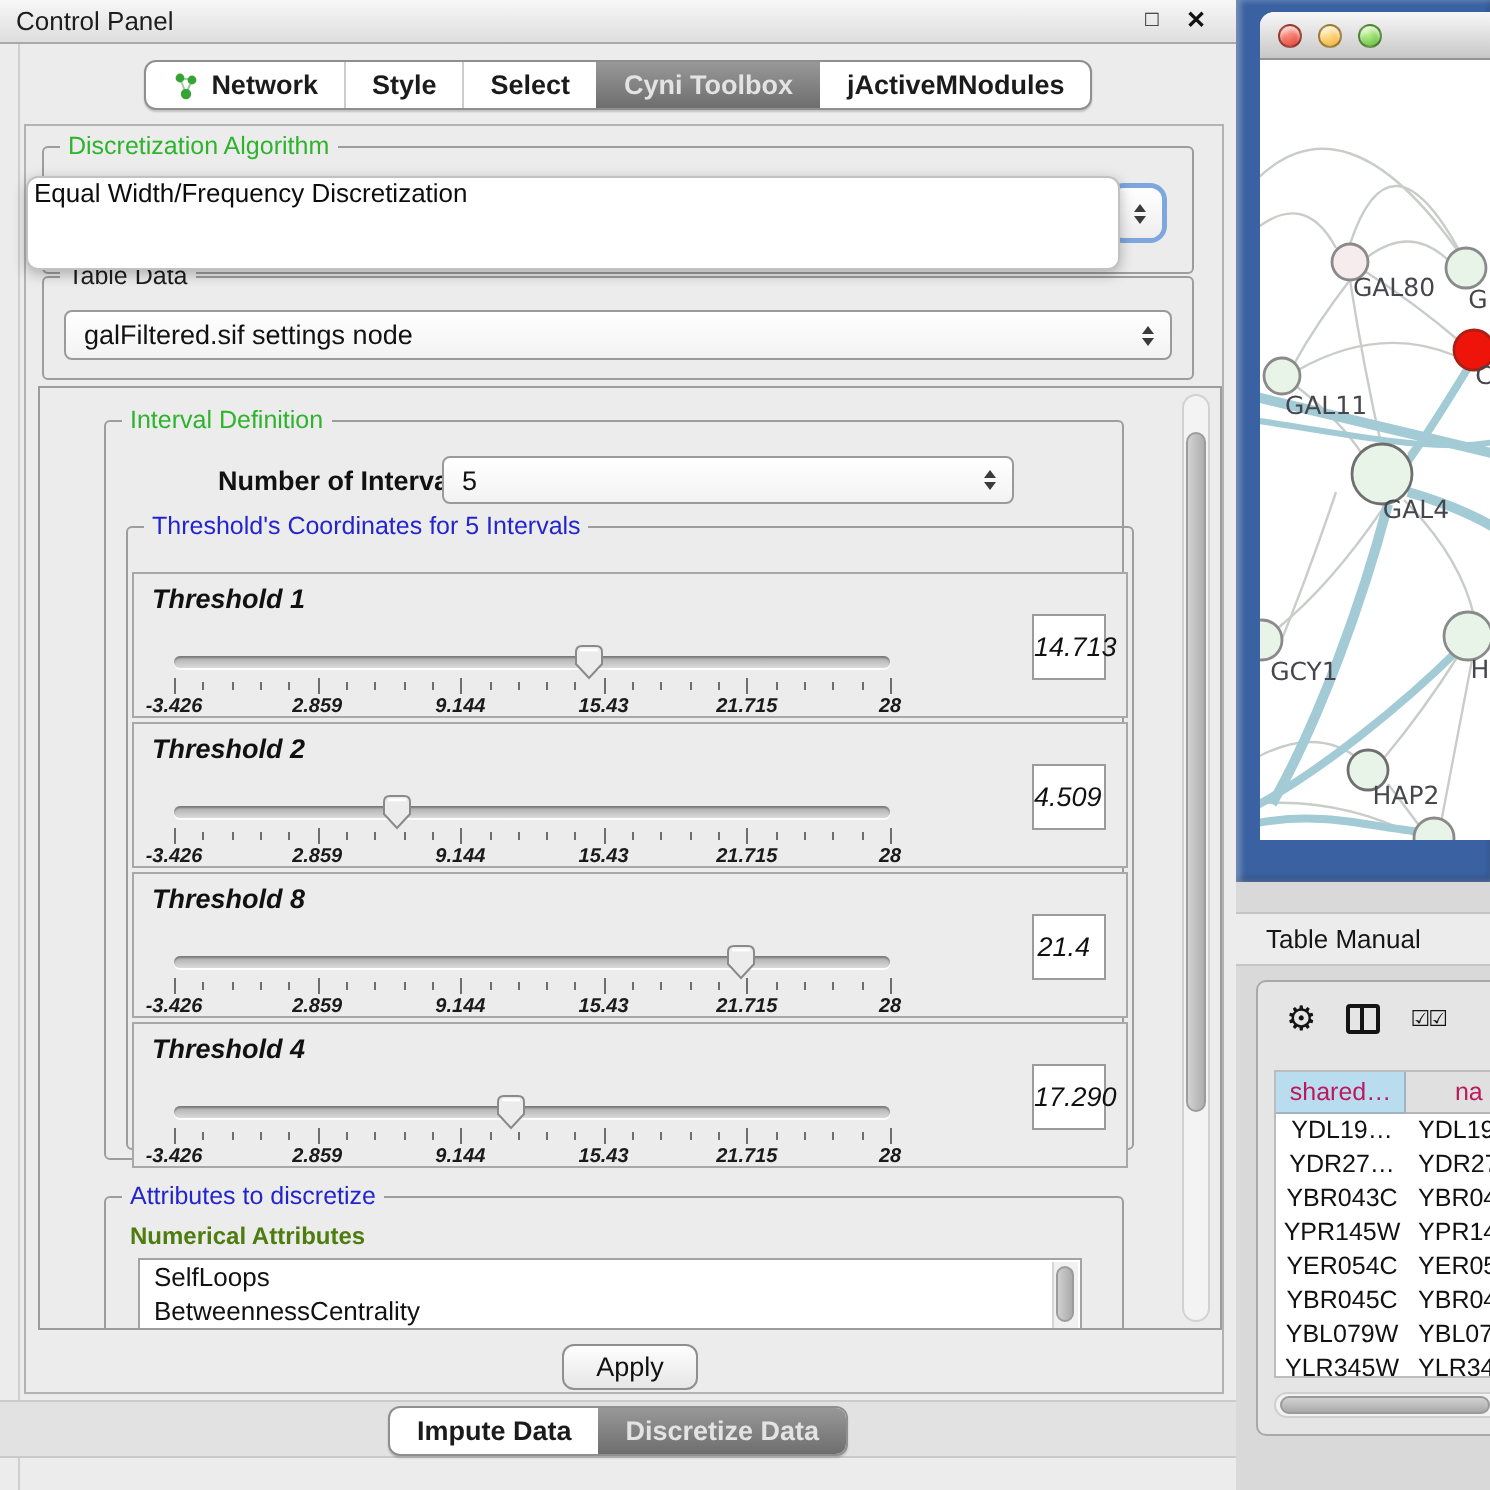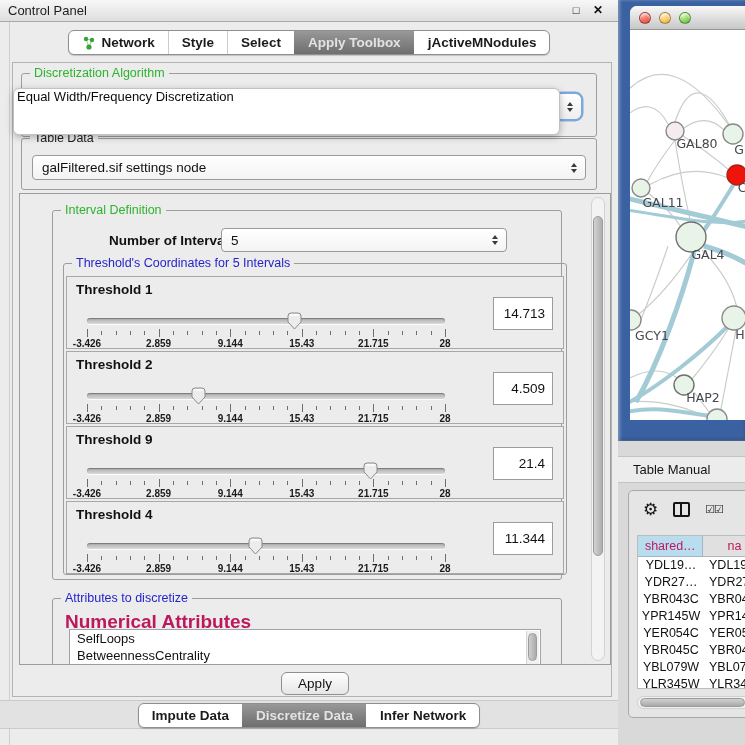--- a/index.html
+++ b/index.html
@@ -70,26 +70,26 @@
   .track { position:absolute; left:0; right:0; top:3px; height:6px; border-radius:3px;
            background:linear-gradient(#a9a9a9,#dadada);
            box-shadow:inset 0 1px 1px rgba(0,0,0,.3), 0 1px 0 #fdfdfd; }
   .thumb { position:absolute; top:-3px; margin-left:-7px; }
   .ticks { position:absolute; left:0; right:0; top:13px; height:9px; }
   .tick { position:absolute; width:1px; background:#6e6e6e; top:3px; height:4px; }
   .tick.major { top:1px; height:8px; }
   .ticklabels { position:absolute; left:0; right:0; top:23px; height:12px; }
   .ticklabels span { position:absolute; transform:translateX(-50%); font-size:10px; font-weight:bold;
                      color:#1a1a1a; white-space:nowrap; }
-  .valuebox { position:absolute; right:10px; top:20px; width:60px; height:33px; background:#fff;
+  .valuebox { position:absolute; right:10px; top:20px; width:37px; height:33px; background:#fff;
               border:1px solid #9b9b9b; font-size:13.5px; color:#111; line-height:31px;
               text-align:right; padding-right:7px; }
 
   
-  #attr-header { position:absolute; left:12px; top:12px; font-size:19px; font-weight:bold; color:#be185d; }
+  #attr-header { position:absolute; left:12px; top:12px; font-size:12px; font-weight:bold; color:#4d7c0f; }
   #attr-list { position:absolute; left:16px; top:30px; width:472px; height:120px; background:#fff;
                border:1px solid #a3a3a3; overflow:hidden; }
   .attr-item { font-size:13px; color:#111; line-height:17px; padding-left:7px; white-space:nowrap; }
   #attr-scroll { position:absolute; right:1px; top:1px; bottom:1px; width:13px; background:#f1f1f1; border-left:1px solid #d6d6d6;}
   #attr-thumb { position:absolute; left:1px; top:2px; width:9px; height:28px; border-radius:5px;
                 background:linear-gradient(90deg,#cfcfcf,#ababab); border:1px solid #9c9c9c; }
 
   #apply-btn { position:absolute; left:268px; top:609px; width:68px; height:23px;
                background:linear-gradient(#fefefe,#e6e6e6); border:1px solid #8f8f8f; border-radius:6px;
                font-size:13.5px; color:#111; text-align:center; line-height:21px; }
@@ -166,21 +166,21 @@
           </svg>
           <span>Network</span>
         </div>
         <div class="tab">
           <span>Style</span>
         </div>
         <div class="tab">
           <span>Select</span>
         </div>
         <div class="tab selected">
-          <span>Apply Toolbox</span>
+          <span>Cyni Toolbox</span>
         </div>
         <div class="tab">
           <span>jActiveMNodules</span>
         </div>
       </span>
   </div>
 
   <div id="outer-panel">
 
     <div class="group" style="left:8px; top:10px; width:576px; height:64px;">
@@ -209,21 +209,21 @@
             <div class="combo" style="left:168px; top:17px; width:286px; height:24px;">
               <span>5</span>
               <span class="arrows">
                 <span class="arr-up"></span>
                   <span class="arr-down"></span>
               </span>
             </div>
 
             <div class="group" style="left:10px; top:52px; width:504px; height:312px;">
               <span class="group-label lbl-blue">Threshold's Coordinates for 5 Intervals</span>
-              <div id="threshold-list" style="position:absolute; left:0; right:0; top:12px;">
+              <div id="threshold-list" style="position:absolute; left:0; right:0; top:22px;font-style:italic;">
                   <div class="threshold">
                     <span class="th-label">Threshold 1</span>
                     <div class="tslider">
                       <div class="track"></div>
                       <div class="ticks">
                         <span class="tick major" style="left: 0%;"></span>
                         <span class="tick" style="left: 4%;"></span>
                         <span class="tick" style="left: 8%;"></span>
                         <span class="tick" style="left: 12%;"></span>
                         <span class="tick" style="left: 16%;"></span>
@@ -305,21 +305,21 @@
                         <span style="left: 100%;">28</span>
                       </div>
                       <svg width="15" height="18" class="thumb" style="left: 30.9998%;">
                         <path d="M1,4 Q1,1 4,1 L11,1 Q14,1 14,4 L14,10 L7.5,17 L1,10 Z" fill="#ececec" stroke="#8a8a8a" stroke-width="1"></path>
                         <path d="M3,3 L12,3" stroke="#fff" stroke-width="1.4"></path>
                       </svg>
                     </div>
                     <div class="valuebox">4.509</div>
                   </div>
                   <div class="threshold">
-                    <span class="th-label">Threshold 9</span>
+                    <span class="th-label">Threshold 8</span>
                     <div class="tslider">
                       <div class="track"></div>
                       <div class="ticks">
                         <span class="tick major" style="left: 0%;"></span>
                         <span class="tick" style="left: 4%;"></span>
                         <span class="tick" style="left: 8%;"></span>
                         <span class="tick" style="left: 12%;"></span>
                         <span class="tick" style="left: 16%;"></span>
                         <span class="tick major" style="left: 20%;"></span>
                         <span class="tick" style="left: 24%;"></span>
@@ -396,21 +396,21 @@
                         <span style="left: 40%;">9.144</span>
                         <span style="left: 60%;">15.43</span>
                         <span style="left: 80%;">21.715</span>
                         <span style="left: 100%;">28</span>
                       </div>
                       <svg width="15" height="18" class="thumb" style="left: 46.9993%;">
                         <path d="M1,4 Q1,1 4,1 L11,1 Q14,1 14,4 L14,10 L7.5,17 L1,10 Z" fill="#ececec" stroke="#8a8a8a" stroke-width="1"></path>
                         <path d="M3,3 L12,3" stroke="#fff" stroke-width="1.4"></path>
                       </svg>
                     </div>
-                    <div class="valuebox">11.344</div>
+                    <div class="valuebox">17.290</div>
                   </div>
                 </div>
             </div>
           </div>
         </div>
 
         <div class="group" style="position:relative; margin:18px 44px 0 28px; height:150px;">
           <span class="group-label lbl-blue">Attributes to discretize</span>
           <span id="attr-header">Numerical Attributes</span>
           <div id="attr-list">
@@ -446,23 +446,20 @@
   </div>
 
   <div id="bottom-band"></div>
   <div class="tabrow" id="bottom-tabrow">
     <span class="pill" id="bottom-pill">
         <div class="tab">
           <span>Impute Data</span>
         </div>
         <div class="tab selected">
           <span>Discretize Data</span>
-        </div>
-        <div class="tab">
-          <span>Infer Network</span>
         </div>
       </span>
   </div>
 </div>
 
 <div id="net-window">
   <div id="net-inner">
     <div id="net-titlebar">
       <span class="light red"></span>
       <span class="light yellow"></span>

